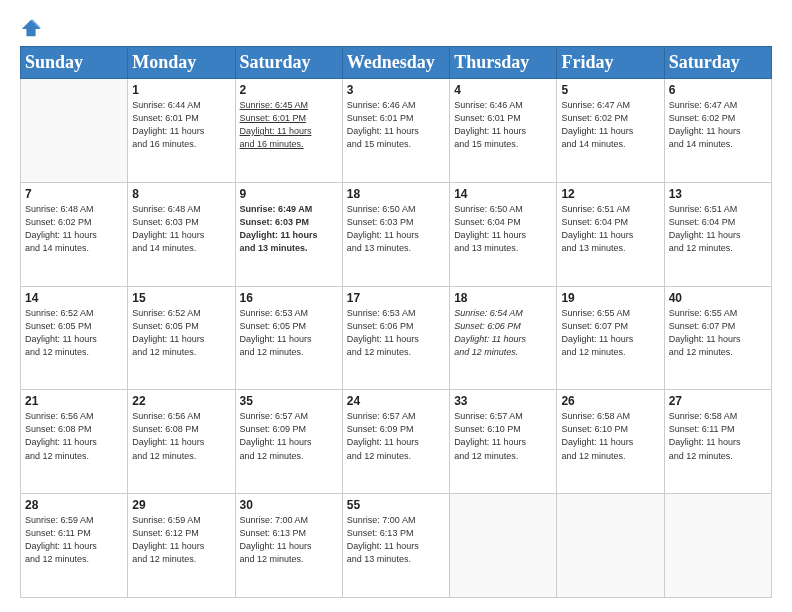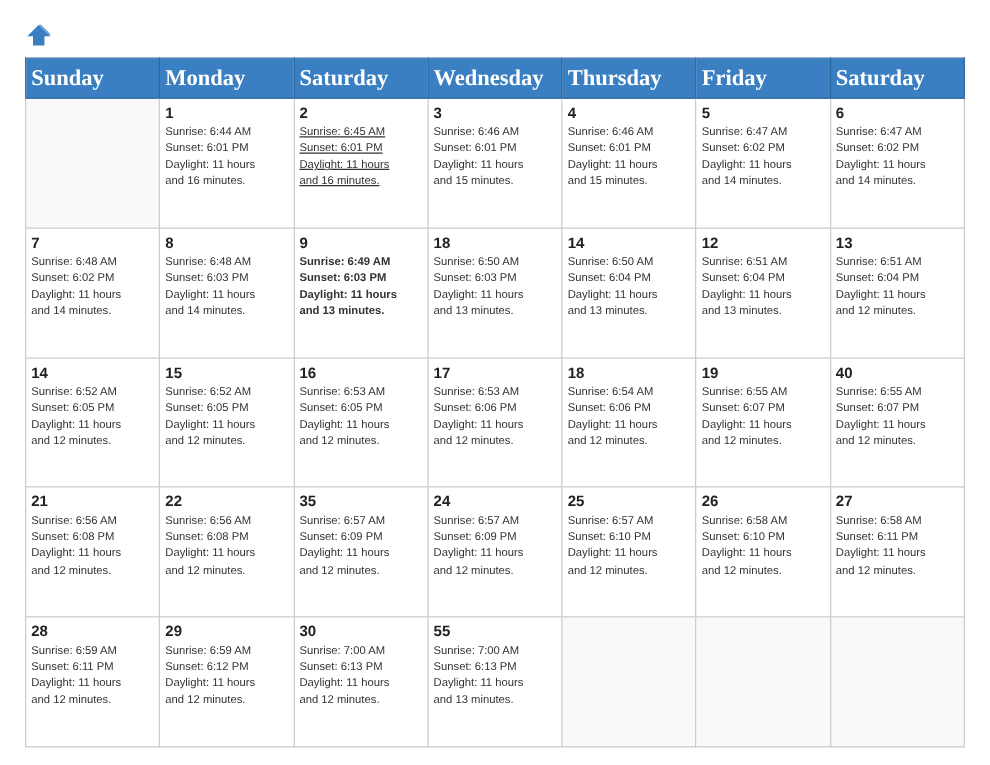--- a/index.html
+++ b/index.html
@@ -247,21 +247,21 @@
           </td>
           <td>
             <span class="day-num">17</span>
             <div class="day-info" style="white-space: pre-line;">Sunrise: 6:53 AM
 Sunset: 6:06 PM
 Daylight: 11 hours
 and 12 minutes.</div>
           </td>
           <td>
             <span class="day-num">18</span>
-            <div class="day-info" style="white-space: pre-line;">Sunrise: 6:54 AM
+            <div class="day-info" style="white-space: pre-line; font-style: italic;">Sunrise: 6:54 AM
 Sunset: 6:06 PM
 Daylight: 11 hours
 and 12 minutes.</div>
           </td>
           <td>
             <span class="day-num">19</span>
             <div class="day-info" style="white-space: pre-line;">Sunrise: 6:55 AM
 Sunset: 6:07 PM
 Daylight: 11 hours
 and 12 minutes.</div>
@@ -297,21 +297,21 @@
 and 12 minutes.</div>
           </td>
           <td>
             <span class="day-num">24</span>
             <div class="day-info" style="white-space: pre-line;">Sunrise: 6:57 AM
 Sunset: 6:09 PM
 Daylight: 11 hours
 and 12 minutes.</div>
           </td>
           <td>
-            <span class="day-num">25</span>
+            <span class="day-num">33</span>
             <div class="day-info" style="white-space: pre-line;">Sunrise: 6:57 AM
 Sunset: 6:10 PM
 Daylight: 11 hours
 and 12 minutes.</div>
           </td>
           <td>
             <span class="day-num">26</span>
             <div class="day-info" style="white-space: pre-line;">Sunrise: 6:58 AM
 Sunset: 6:10 PM
 Daylight: 11 hours

